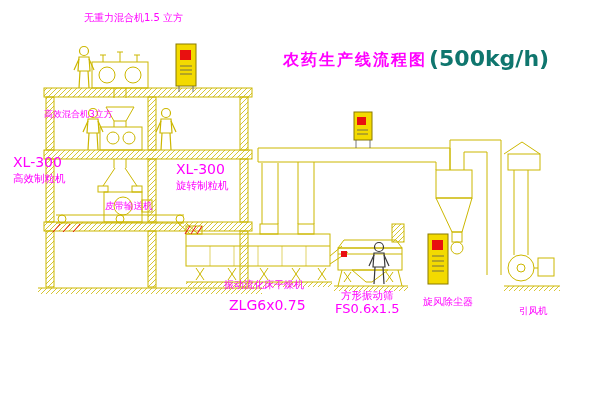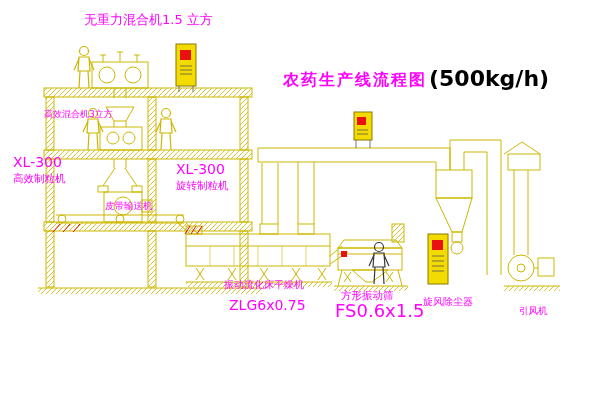--- a/index.html
+++ b/index.html
@@ -9,21 +9,21 @@
   .y{stroke:#ccb700;fill:none;stroke-width:1;}
   .yf{fill:#f3da00;stroke:#8a7a00;stroke-width:1;}
   .rd{stroke:#e81010;fill:none;stroke-width:1;}
   .rf{fill:#e81010;stroke:none;}
   .dk{stroke:#555;fill:none;stroke-width:0.8;}
   .person{stroke:#ccb700;fill:none;stroke-width:1.2;}
   .person-dark{stroke:#3a3a3a;fill:none;stroke-width:1.2;}
   .lbl{position:absolute;color:#ff00ff;white-space:nowrap;line-height:1;}
   .title{position:absolute;left:283px;top:46px;display:flex;align-items:flex-end;gap:2px;font-weight:bold;}
   .title .main{color:#ff00ff;font-size:16px;letter-spacing:2px;}
-  .title .cap{color:#000000;font-size:22px;margin-top:20px;}
+  .title .cap{color:#0f766e;font-size:22px;}
 </style>
 </head>
 <body>
 
 <div class="stage">
 
   <svg viewBox="0 0 600 403">
     <defs>
       <pattern id="hy" width="5" height="5" patternUnits="userSpaceOnUse">
         <path d="M0,5 L5,0" stroke="#ccb700" stroke-width="0.8" fill="none"></path>
@@ -171,27 +171,27 @@
     <use href="#person" transform="translate(93,150)" class="person"></use>
     <use href="#person" transform="translate(166,150)" class="person"></use>
     <use href="#person" transform="translate(379,284)" class="person-dark"></use>
   </svg>
 
   <div class="title">
     <span class="main">农药生产线流程图</span>
     <span class="cap">(500kg/h)</span>
   </div>
 
-  <div class="lbl" style="left:84px;top:13px;font-size:13px">无重力混合机1.5 立方</div>
+  <div class="lbl" style="left:84px;top:13px;font-size:10px">无重力混合机1.5 立方</div>
   <div class="lbl" style="left:44px;top:110px;font-size:9px">高效混合机3立方</div>
   <div class="lbl" style="left:13px;top:155px;font-size:14px">XL-300</div>
   <div class="lbl" style="left:13px;top:173px;font-size:10.5px">高效制粒机</div>
   <div class="lbl" style="left:176px;top:162px;font-size:14px">XL-300</div>
   <div class="lbl" style="left:176px;top:180px;font-size:10.5px">旋转制粒机</div>
   <div class="lbl" style="left:105px;top:201px;font-size:9.5px">皮带输送机</div>
   <div class="lbl" style="left:224px;top:280px;font-size:10px">振动流化床干燥机</div>
   <div class="lbl" style="left:229px;top:298px;font-size:14px">ZLG6x0.75</div>
   <div class="lbl" style="left:341px;top:290px;font-size:10.5px">方形振动筛</div>
-  <div class="lbl" style="left:335px;top:302px;font-size:18px">FS0.6x1.5</div>
+  <div class="lbl" style="left:335px;top:302px;font-size:13px">FS0.6x1.5</div>
   <div class="lbl" style="left:423px;top:297px;font-size:10px">旋风除尘器</div>
   <div class="lbl" style="left:519px;top:306px;font-size:9.5px">引风机</div>
 
 </div>
 
 </body></html>

